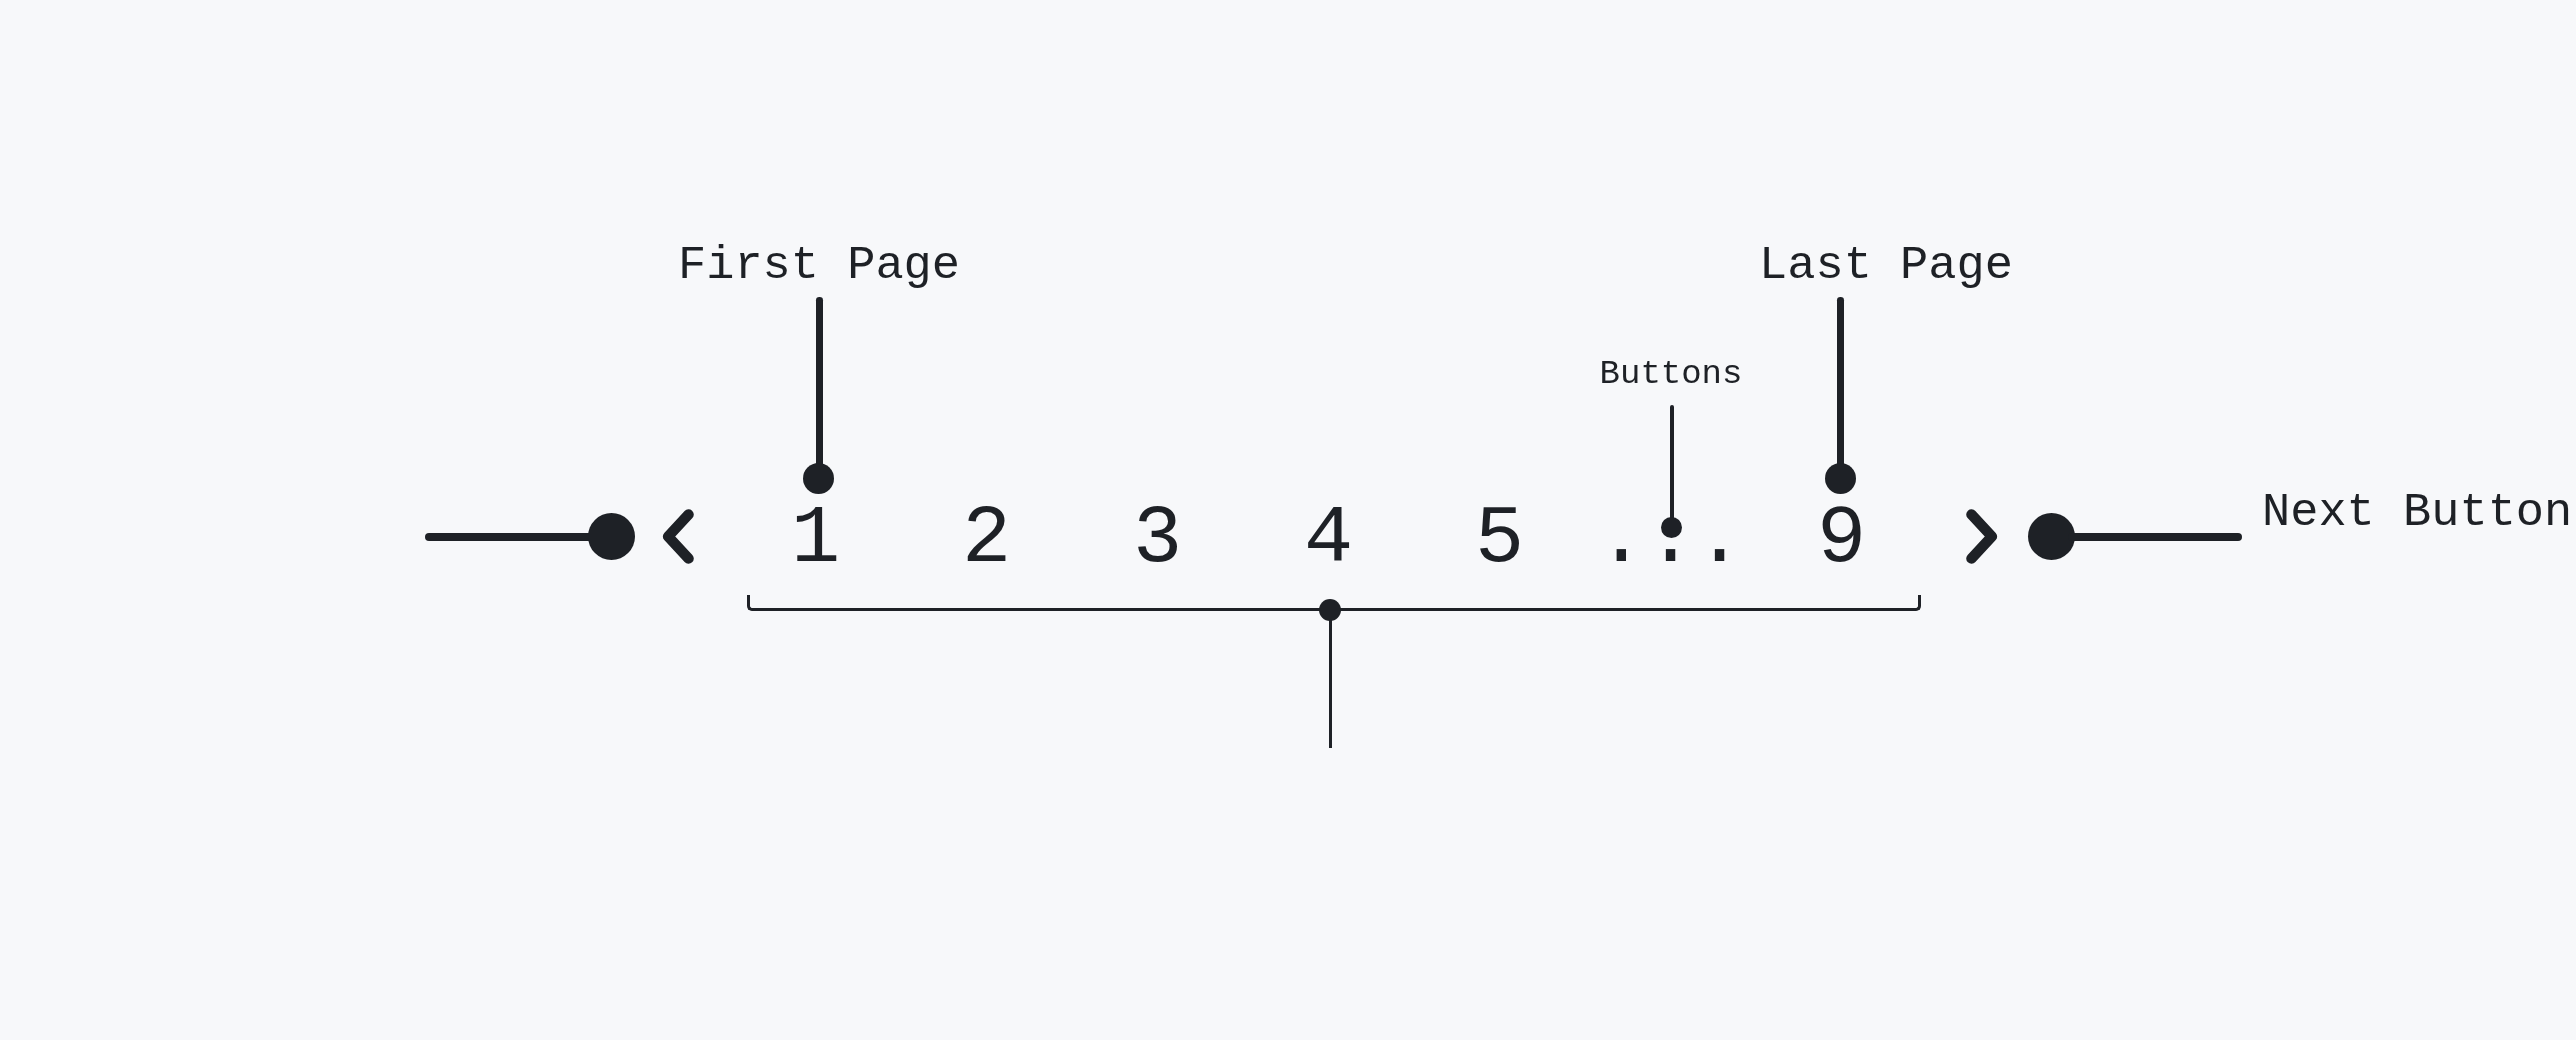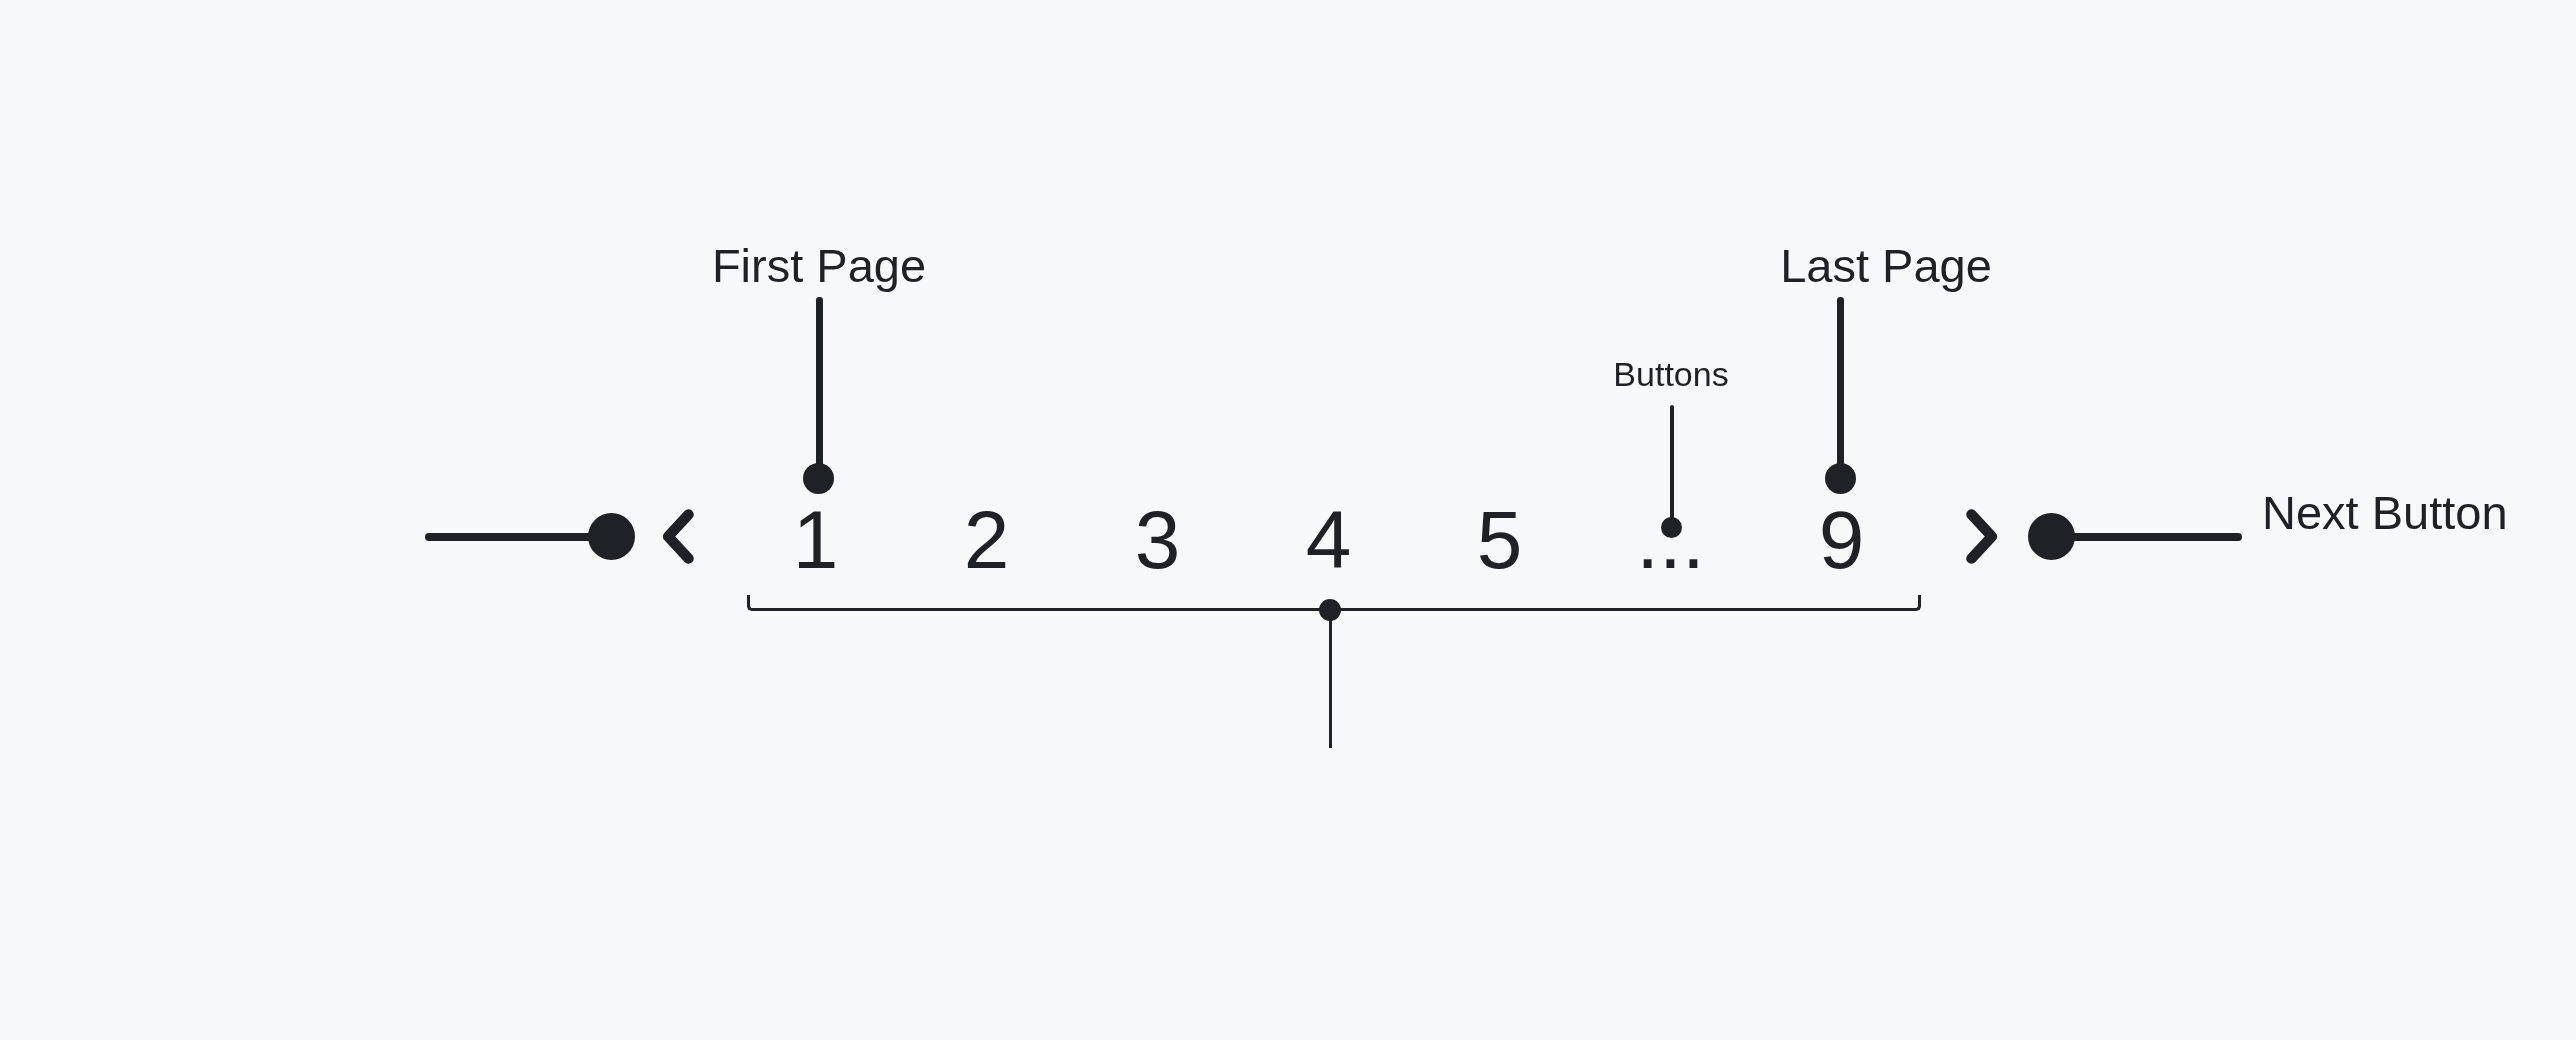--- a/index.html
+++ b/index.html
@@ -9,21 +9,21 @@
   }
   #stage {
     position: relative;
     width: 2576px;
     height: 1041px;
     background: #f7f8fa;
     overflow: hidden;
     font-family: "Liberation Sans", "DejaVu Sans", sans-serif;
     color: #1e2126;
   }
-  .abs { position: absolute; }
+  .abs { position: absolute; font-family: Liberation Mono, monospace; }
 
   
   .callout-label {
     font-size: 47px;
     line-height: 47px;
     white-space: nowrap;
     color: #1e2126;
   }
   .center-x { transform: translateX(-50%); }
   .center-y { transform: translateY(-50%); }

